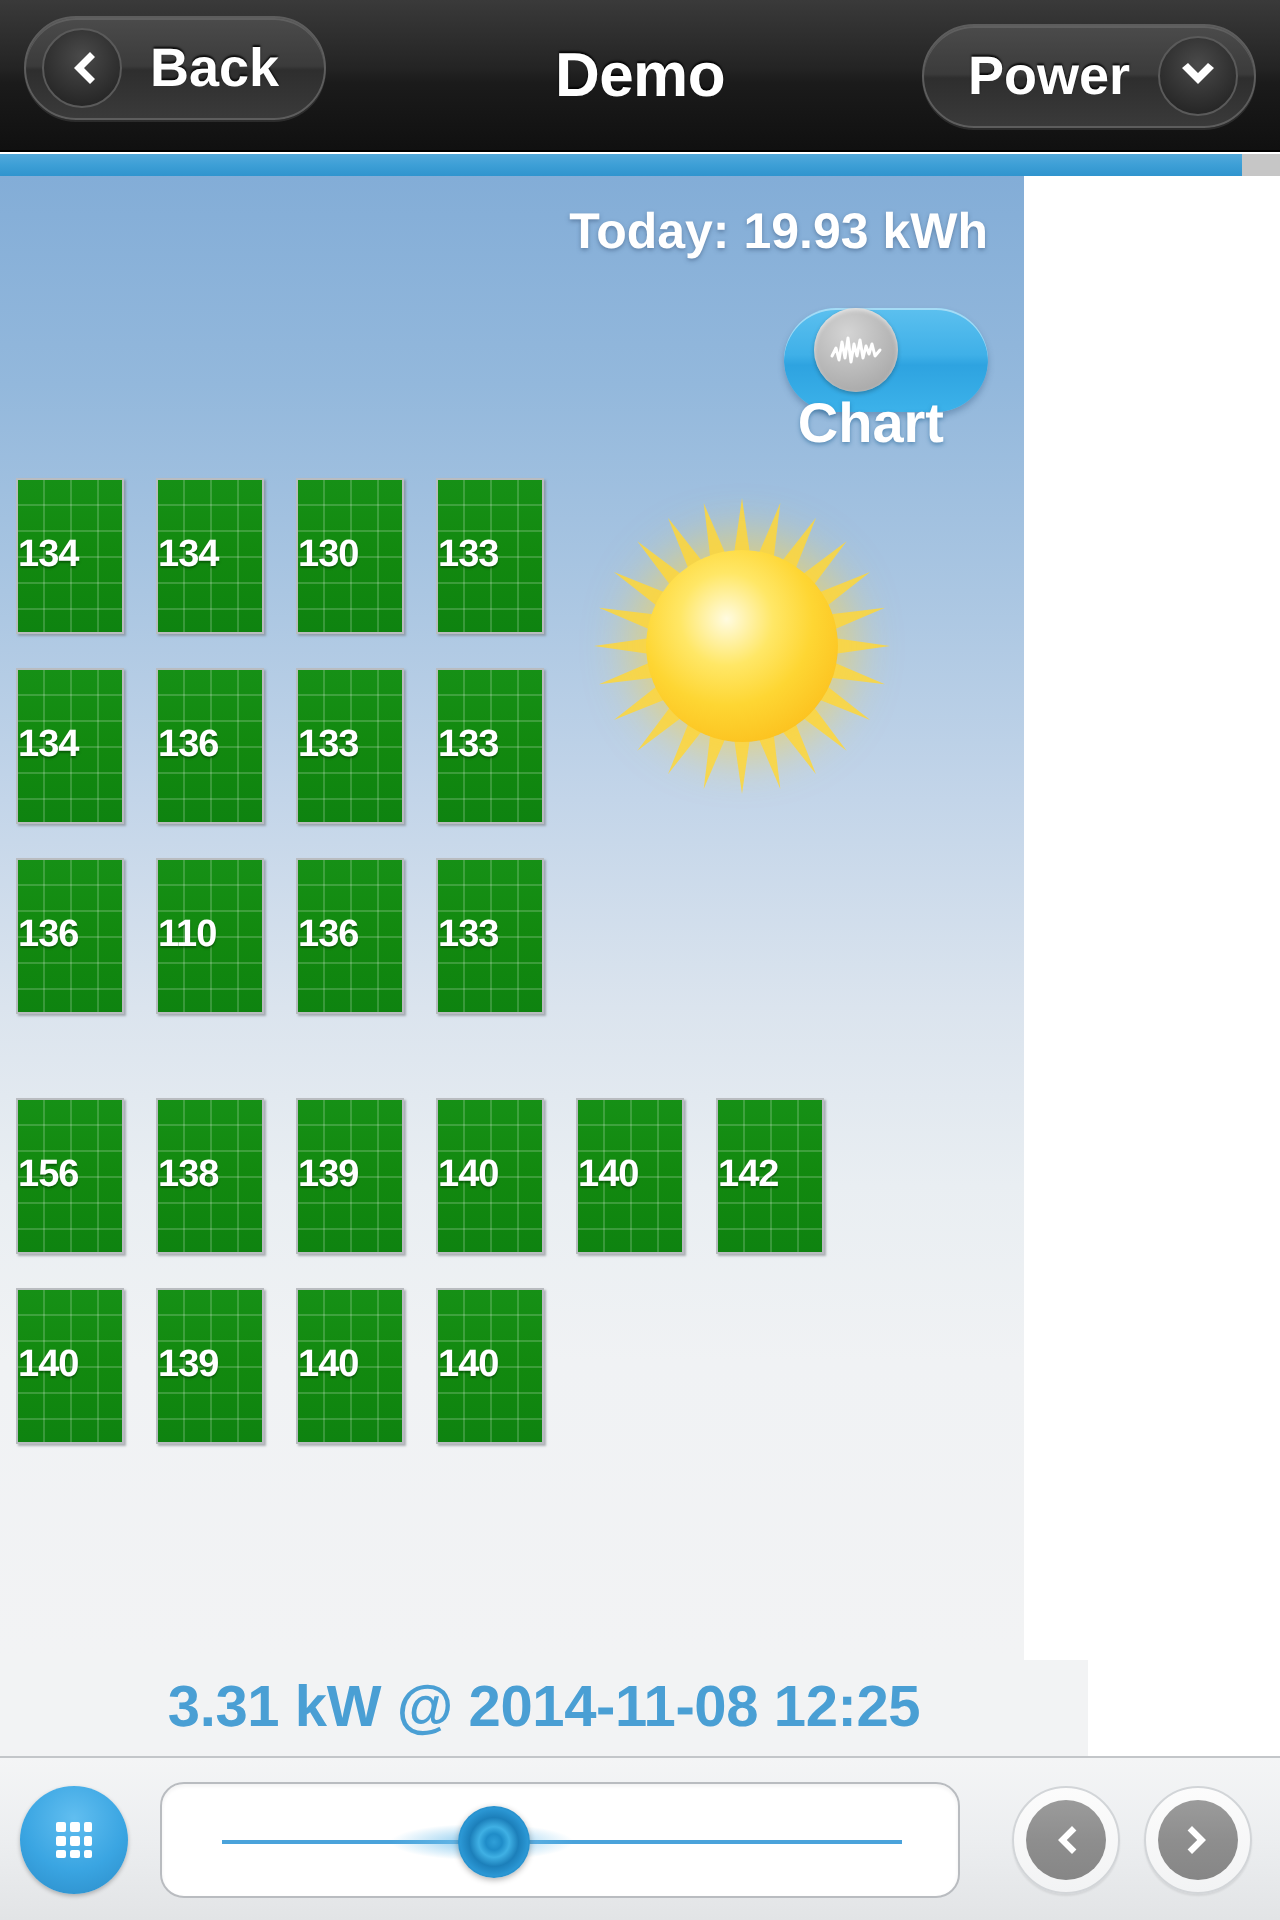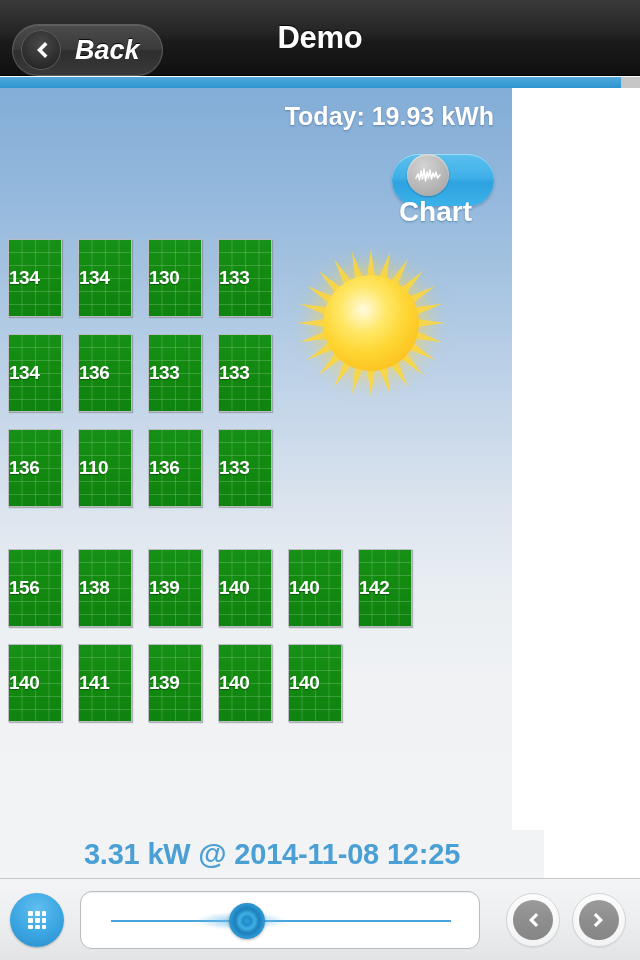--- a/index.html
+++ b/index.html
@@ -31,21 +31,21 @@
   }
   .nav-btn {
     position: absolute;
     display: flex; align-items: center;
     height: 52px;
     border-radius: 26px;
     background: linear-gradient(to bottom, #4b4b4b 0%, #3b3b3b 48%, #2e2e2e 52%, #3a3a3a 100%);
     border: 1px solid #5d5d5d;
     box-shadow: 0 1px 0 rgba(255,255,255,0.10), inset 0 1px 0 rgba(255,255,255,0.12);
   }
-  .btn-back { left: 12px; top: 24px; padding: 0 22px 0 8px; font-style: italic; }
+  .btn-back { left: 12px; top: 8px; padding: 0 22px 0 8px; }
   .btn-power { right: 12px; top: 12px; padding: 0 8px 0 22px; }
   .nav-btn .label {
     color: #fff; font-size: 27px; font-weight: bold;
     text-shadow: 0 -1px 1px rgba(0,0,0,0.85);
   }
   .circ-icon {
     width: 40px; height: 40px; border-radius: 20px;
     background: radial-gradient(circle at 50% 35%, #4a4a4a 0%, #2a2a2a 70%, #1c1c1c 100%);
     border: 1px solid #5a5a5a;
     display: flex; align-items: center; justify-content: center;
@@ -247,20 +247,28 @@
 
     <div class="nav-btn btn-back">
       <span class="circ-icon">
         <svg class="chev" width="18" height="20" viewBox="0 0 18 20">
           <path d="M13 2 L5 10 L13 18 L15.5 15.5 L10 10 L15.5 4.5 Z" fill="#ffffff"></path>
         </svg>
       </span>
       <span class="label">Back</span>
     </div>
 
+    <div class="nav-btn btn-power">
+      <span class="label">Power</span>
+      <span class="circ-icon">
+        <svg class="chev" width="22" height="16" viewBox="0 0 22 16">
+          <path d="M3 4 L11 12 L19 4 L16 1.5 L11 6.5 L6 1.5 Z" fill="#ffffff"></path>
+        </svg>
+      </span>
+    </div>
   </div>
 
   <div class="progress-track">
     <div class="progress-fill" id="progress-fill" style="width: 97%;"></div>
   </div>
 
   <div class="content">
 
     <div class="today-label">Today: 19.93 kWh</div>
 
@@ -391,24 +399,20 @@
             <div class="val">142</div>
           </div>
         </div>
         <div class="panel-row">
           <div class="panel">
             <div class="cells"></div>
             <div class="val">140</div>
           </div>
           <div class="panel">
             <div class="cells"></div>
-            <div class="val">141</div>
-          </div>
-          <div class="panel">
-            <div class="cells"></div>
             <div class="val">139</div>
           </div>
           <div class="panel">
             <div class="cells"></div>
             <div class="val">140</div>
           </div>
           <div class="panel">
             <div class="cells"></div>
             <div class="val">140</div>
           </div>

